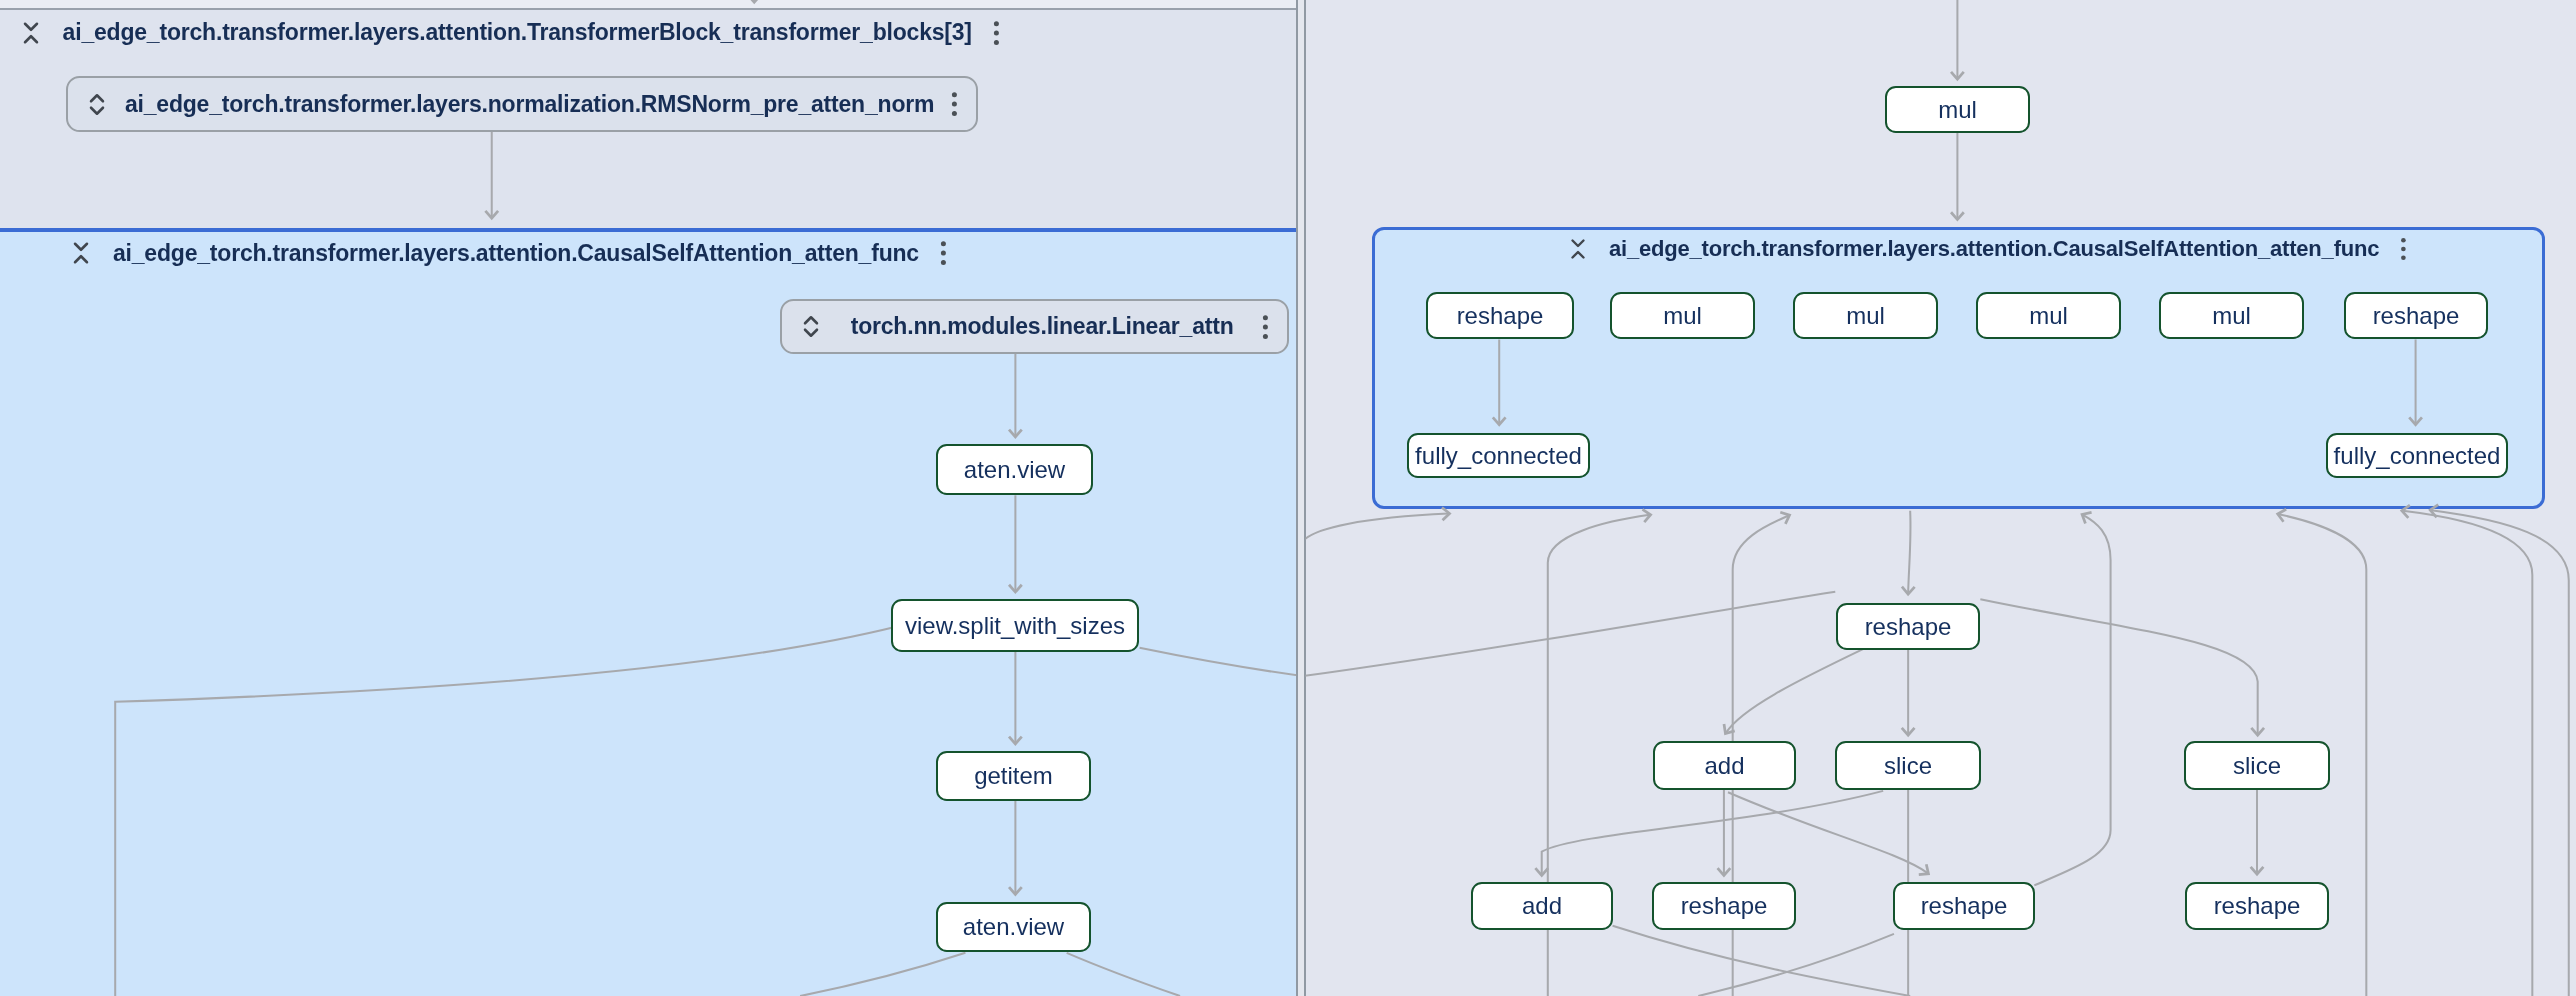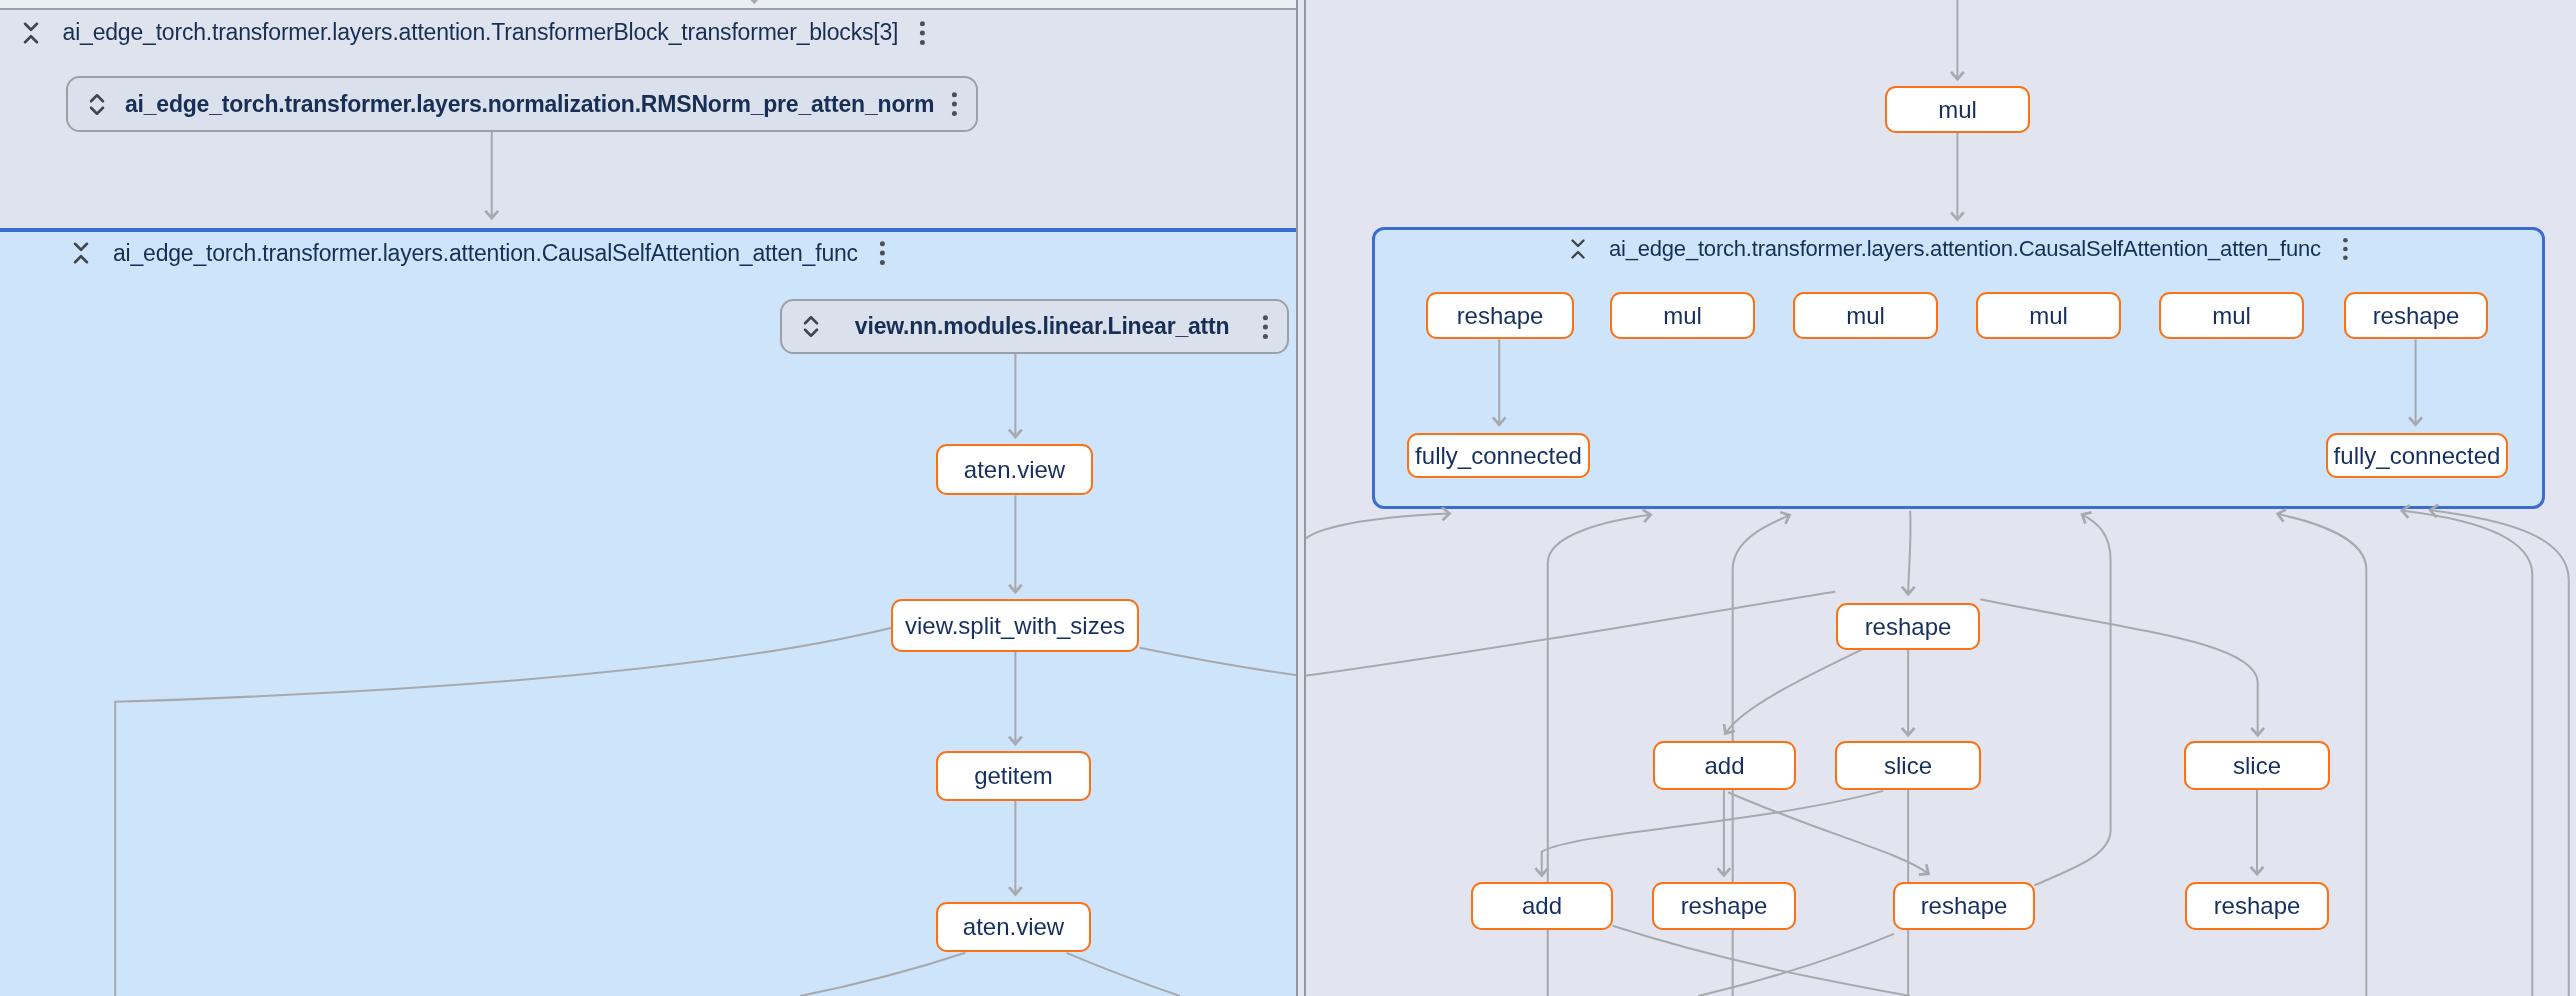--- a/index.html
+++ b/index.html
@@ -10,24 +10,24 @@
   .abs{position:absolute;}
   
   .outer-strip{left:0;top:0;width:1296px;height:8px;background:#eaedf4;}
   .tb-group{left:0;top:8px;width:1296px;height:220px;background:#dee3ee;border-top:2px solid #99a1ac;box-sizing:border-box;}
   .attn-group-left{left:0;top:228px;width:1296px;height:768px;background:#cde4fb;border-top:4px solid #3b6cd4;box-sizing:border-box;}
   .pane-divider{left:1296px;top:0;width:9.5px;height:996px;background:#e4e7ee;border-left:2px solid #9099a3;border-right:2px solid #9099a3;box-sizing:border-box;}
   .right-pane{left:1306px;top:0;width:1270px;height:996px;background:#e2e5ef;}
   .attn-group-right{left:1372px;top:227px;width:1173px;height:282px;background:#cde4fb;border:3.4px solid #3b6cd4;border-radius:12px;box-sizing:border-box;}
   
   .ghdr{display:flex;align-items:center;gap:19px;}
-  .ghdr .title{font-size:23px;font-weight:400;color:#172e55;white-space:nowrap;letter-spacing:-0.2px;}
+  .ghdr .title{font-size:23px;font-weight:700;color:#172e55;white-space:nowrap;letter-spacing:-0.2px;}
   
   .node{display:flex;align-items:center;justify-content:center;box-sizing:border-box;border-radius:10.8px;}
-  .op{background:#ffffff;border:2px solid #f97316;}
+  .op{background:#ffffff;border:2px solid #14532d;}
   .op .lbl{font-size:24px;color:#15305e;white-space:nowrap;}
   .cn{background:#dbe1ec;border:2px solid #9aa0a6;border-radius:13.5px;display:flex;align-items:center;justify-content:space-between;padding:0 16px;}
   .cn .lbl{font-size:23px;font-weight:600;color:#172e55;white-space:nowrap;flex:1;text-align:center;letter-spacing:-0.2px;}
   .icon{flex:0 0 auto;display:block;}
   svg.edges{left:0;top:0;width:2576px;height:996px;pointer-events:none;}
   svg.edges path{fill:none;stroke:#a7a9ad;stroke-width:3;}
 </style>
 </head>
 <body>
 
@@ -128,21 +128,21 @@
         <circle cx="4" cy="12" r="2"></circle>
         <circle cx="4" cy="19.5" r="2"></circle>
     </svg>
   </div>
 
   <div class="abs cn" style="left:780px;top:299px;width:473px;height:51px;">
     <svg class="icon" width="26" height="31" viewBox="0 0 24 24" fill="none" stroke="#40464e" stroke-width="2.4" stroke-linecap="round" stroke-linejoin="round">
       <polyline points="6.5,9 12,3.5 17.5,9"></polyline>
         <polyline points="6.5,15 12,20.5 17.5,15"></polyline>
     </svg>
-    <span class="lbl">view.nn.modules.linear.Linear_attn</span>
+    <span class="lbl">torch.nn.modules.linear.Linear_attn</span>
     <svg class="icon" width="10.8" height="30" viewBox="0 0 8 24" fill="#4a5056">
       <circle cx="4" cy="4.5" r="2"></circle>
         <circle cx="4" cy="12" r="2"></circle>
         <circle cx="4" cy="19.5" r="2"></circle>
     </svg>
   </div>
 
   <div class="abs node op" style="left:936px;top:444px;width:157px;height:51px;">
     <span class="lbl">aten.view</span>
   </div>

